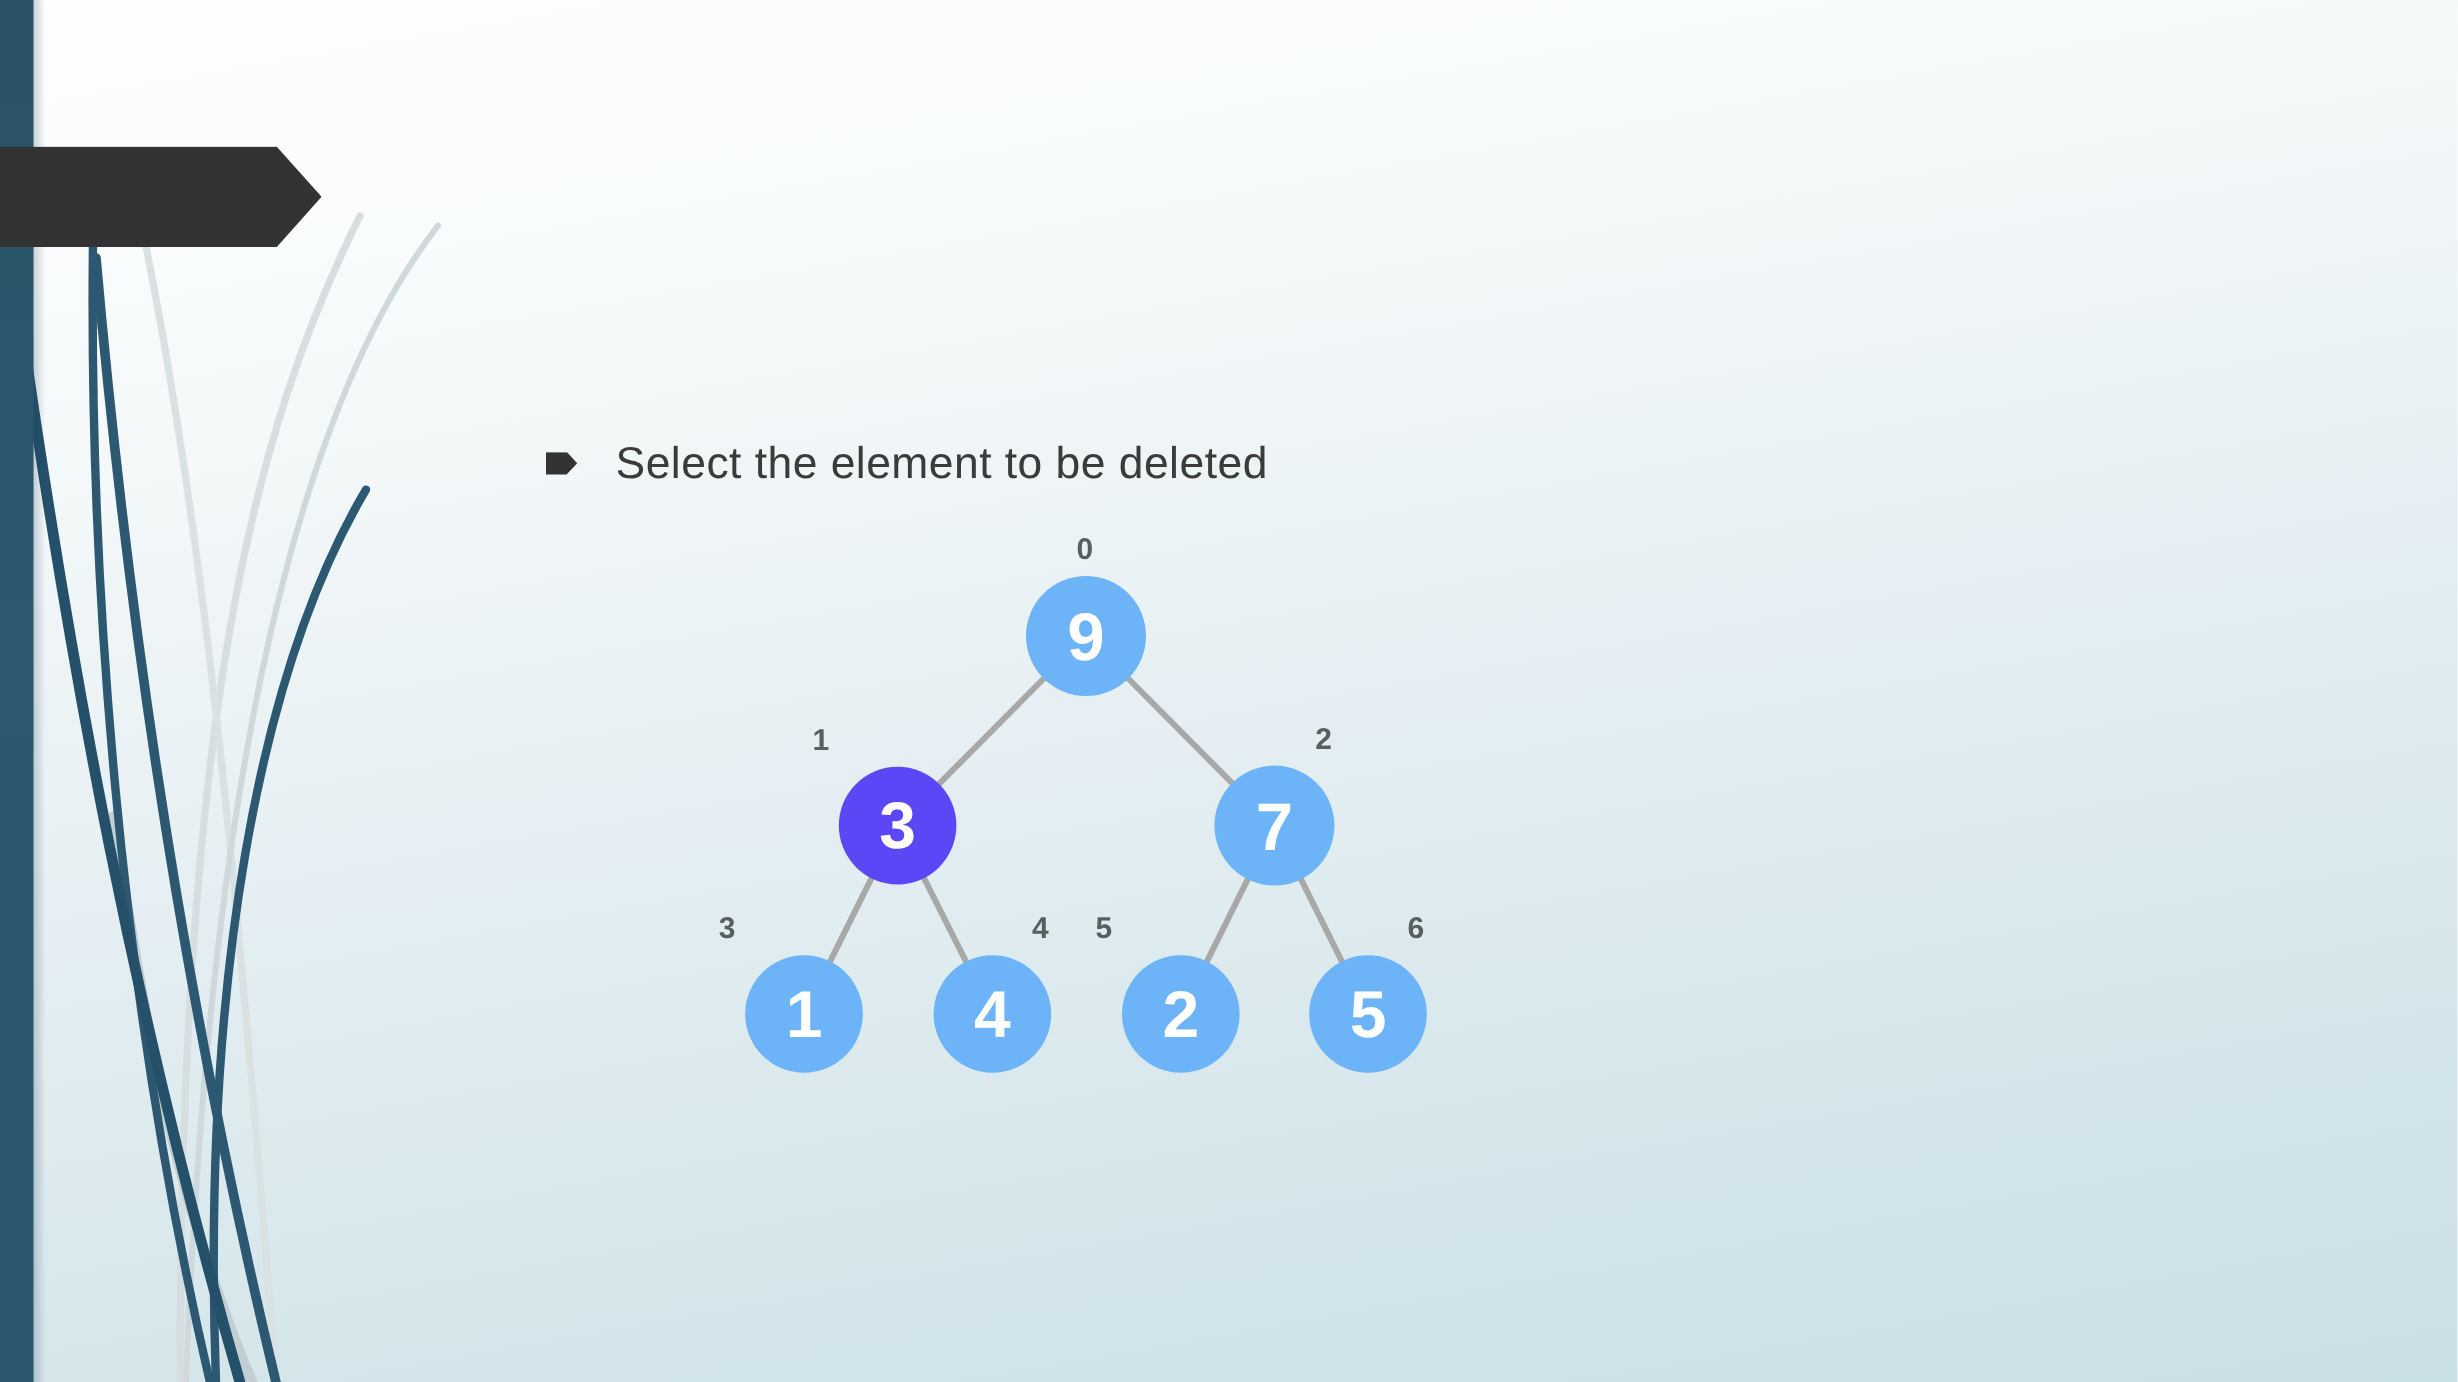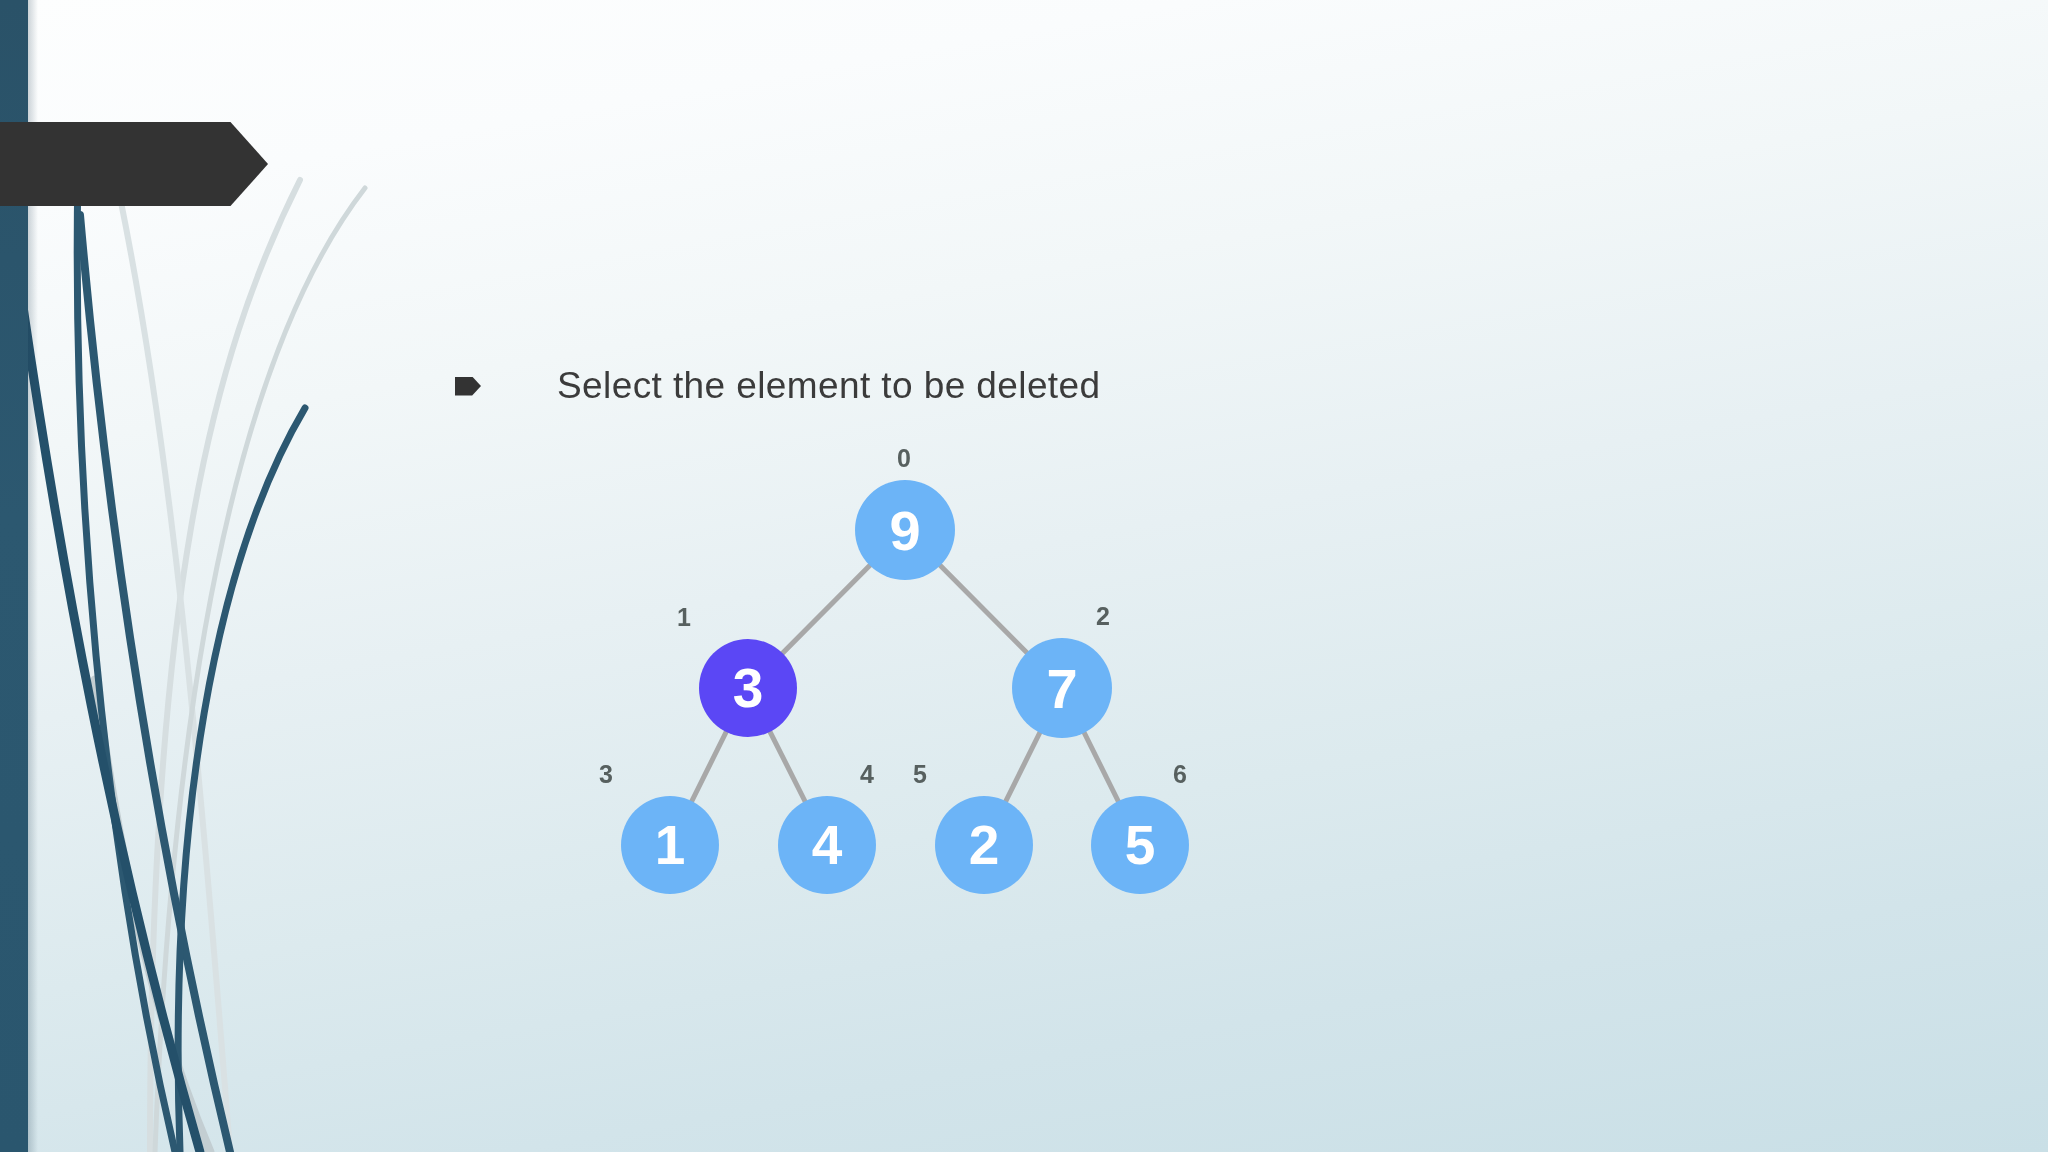--- a/index.html
+++ b/index.html
@@ -63,21 +63,20 @@
     pointer-events: none;
   }
 
   
   .bullet-row {
     position: absolute;
     left: 455px;
     top: 365px;
     display: flex;
     align-items: center;
-    gap: 44px;
   }
   .bullet-glyph {
     width: 26px;
     height: 19px;
     background: #333333;
     -webkit-clip-path: polygon(0 0, 66% 0, 100% 50%, 66% 100%, 0 100%);
     clip-path: polygon(0 0, 66% 0, 100% 50%, 66% 100%, 0 100%);
     margin-right: 32px;
     flex: none;
   }

